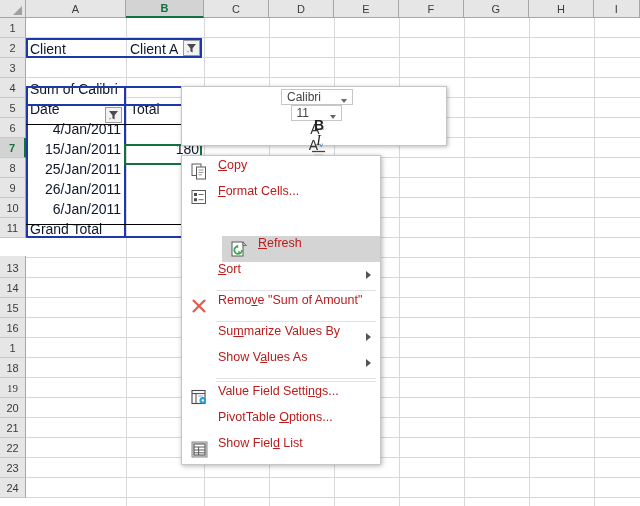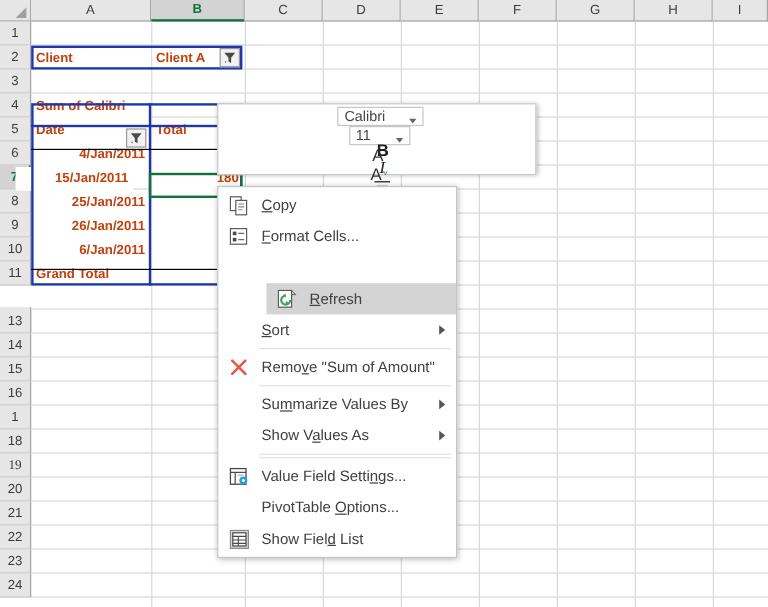--- a/index.html
+++ b/index.html
@@ -54,26 +54,25 @@
     background: #d3d3d3; color: #13713f; font-weight: bold;
     border-right: 2px solid #13713f;
   }
 
   .gline-v { position: absolute; top: 18px; width: 1px; background: #d8d8d8; }
   .gline-h { position: absolute; left: 26px; height: 1px; background: #d8d8d8; right: 0; }
 
   
   .cell {
     position: absolute; height: 20px;
-    font-size: 11px; color: #c2410c;
+    font-size: 14px; color: #0f172a;
     display: flex; align-items: center;
     padding: 0 3px;
     white-space: nowrap; overflow: hidden;
     background: #fff;
-    font-weight: bold;
   }
   .cell.right { justify-content: flex-end; padding-right: 4px; }
 
   .blue-box {
     position: absolute; border: 2px solid #1f38a8; pointer-events: none;
   }
   .blue-line { position: absolute; background: #1f38a8; }
   .black-line { position: absolute; background: #000; }
 
   .selbox {
@@ -128,22 +127,22 @@
   
   .ctxmenu {
     position: absolute; left: 181px; top: 155px; width: 200px;
     background: #ffffff;
     border: 1px solid #c6c6c6;
     box-shadow: 1px 1px 5px rgba(0,0,0,.30);
     z-index: 50;
     padding: 2px 0;
   }
   .mi {
-    position: relative; height: 26px; display: flex; align-items: center;
-    font-size: 12.5px; color: #404040;
+    position: relative; height: 26px; display: flex; align-items: flex-start;
+    font-size: 12.5px; color: #b91c1c;
     padding-left: 36px; padding-right: 16px;
     white-space: nowrap;
   }
   .mi.hl { background: #d4d4d4; margin-left: 40px; }
   .mi .micon {
     position: absolute; left: 7px; top: 50%; transform: translateY(-50%);
     width: 20px; height: 20px; display: flex; align-items: center; justify-content: center;
   }
   .mi .arrow {
     position: absolute; right: 9px; top: 50%; transform: translateY(-50%);
@@ -300,21 +299,21 @@
         <div class="gline-h" style="top: 497px;"></div>
       </div>
     <div id="cells">
         <div class="cell" style="left: 27px; top: 39px; width: 98px;">Client</div>
         <div class="cell" style="left: 127px; top: 39px; width: 76px;">Client A</div>
         <div class="cell" style="left: 27px; top: 79px; width: 98px;">Sum of Calibri</div>
         <div class="cell" style="left: 27px; top: 99px; width: 98px;">Date</div>
         <div class="cell" style="left: 127px; top: 99px; width: 76px;">Total</div>
         <div class="cell right" style="left: 27px; top: 119px; width: 98px;">4/Jan/2011</div>
         <div class="cell right" style="left: 127px; top: 119px; width: 76px;">3</div>
-        <div class="cell right" style="left: 13px; top: 139px; width: 98px;">15/Jan/2011</div>
+        <div class="cell right" style="left: 27px; top: 139px; width: 98px;">15/Jan/2011</div>
         <div class="cell right" style="left: 127px; top: 139px; width: 76px;">180</div>
         <div class="cell right" style="left: 27px; top: 159px; width: 98px;">25/Jan/2011</div>
         <div class="cell right" style="left: 127px; top: 159px; width: 76px;">5</div>
         <div class="cell right" style="left: 27px; top: 179px; width: 98px;">26/Jan/2011</div>
         <div class="cell right" style="left: 127px; top: 179px; width: 76px;">7</div>
         <div class="cell right" style="left: 27px; top: 199px; width: 98px;">6/Jan/2011</div>
         <div class="cell right" style="left: 127px; top: 199px; width: 76px;">23</div>
         <div class="cell" style="left: 27px; top: 219px; width: 98px;">Grand Total</div>
         <div class="cell right" style="left: 127px; top: 219px; width: 76px;">42</div>
       </div>

